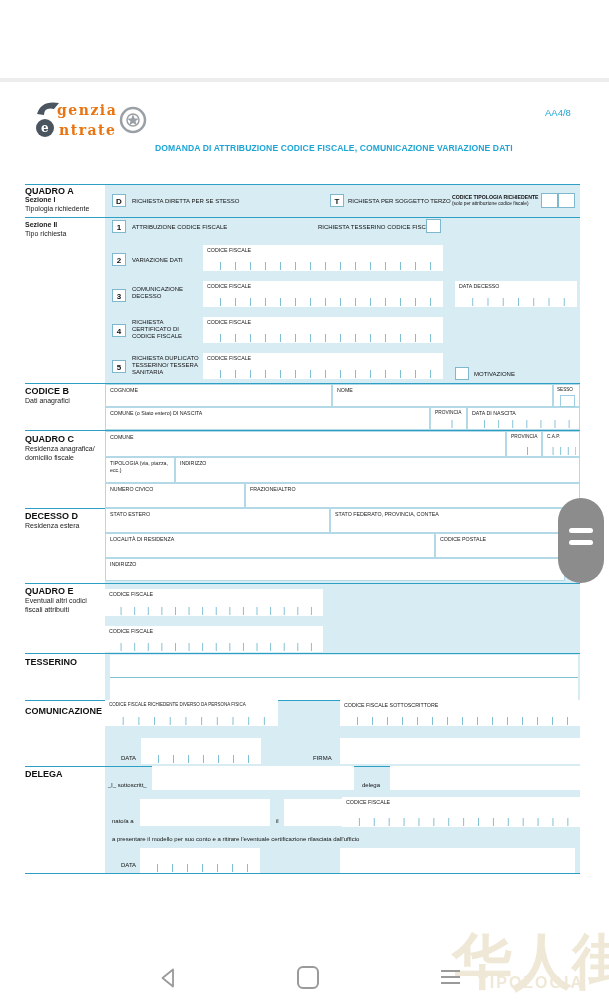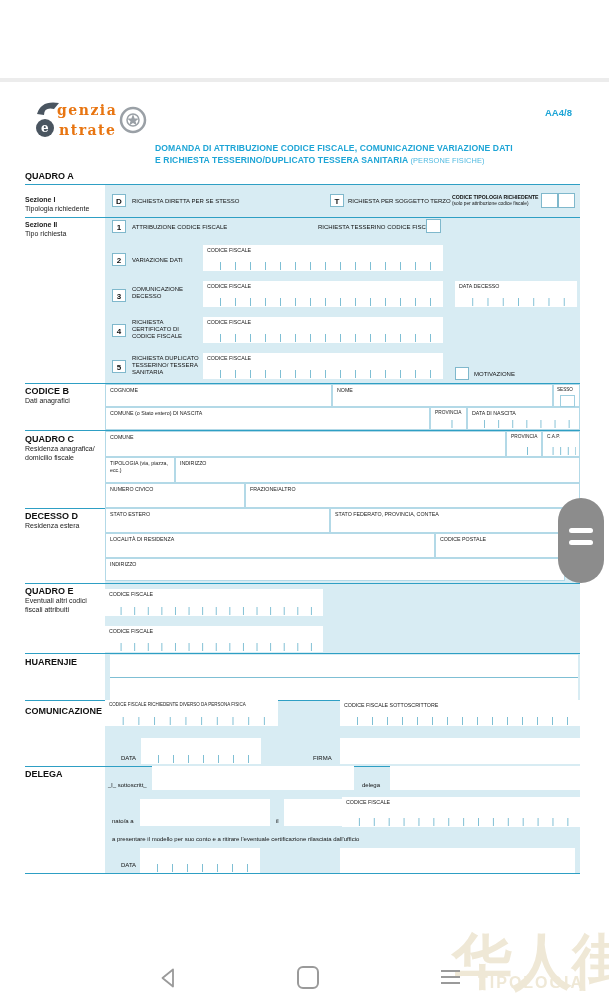--- a/index.html
+++ b/index.html
@@ -6,21 +6,21 @@
   #screen {
     position:relative; width:609px; height:1000px; background:#ffffff;
     font-family:"Liberation Sans", sans-serif; overflow:hidden; color:#111;
   }
   .abs { position:absolute; }
   
   .band { position:absolute; left:0; top:78px; width:609px; height:4px; background:#ececec; }
   
   .doc-title { color:#1ea5d6; font-weight:bold; font-size:8.6px; line-height:11px; letter-spacing:.1px; white-space:nowrap; }
   .doc-title .suffix { font-weight:normal; font-size:7.4px; color:#4fb9e0; }
-  .form-code { color:#1ea5d6; font-weight:bold; font-size:9.5px; }
+  .form-code { color:#1ea5d6; font-weight:normal; font-size:9.5px; }
   
   .panel { position:absolute; left:105px; top:184px; width:475px; height:689px; background:#d8ecf3; }
   .sep { position:absolute; left:25px; width:555px; height:0; border-top:1px solid #2e9fc4; }
   .sep-thin { position:absolute; height:0; border-top:1px solid #7fbfd4; }
   
   .sec-title { position:absolute; font-weight:bold; font-size:9px; color:#101010; white-space:nowrap; }
   .sec-sub { position:absolute; font-size:7px; color:#222; line-height:8.5px; width:78px; }
   
   .slabel { position:absolute; font-size:6px; color:#111; white-space:nowrap; }
   .swrap { white-space:normal; line-height:7px; }
@@ -68,38 +68,34 @@
     <text x="24" y="17" font-size="14" letter-spacing="1.5" fill="#e87511" font-family="DejaVu Serif" font-weight="bold">genzia</text>
     <text x="26" y="37" font-size="14" letter-spacing="1.5" fill="#e87511" font-family="DejaVu Serif" font-weight="bold">ntrate</text>
     <g>
       <circle cx="100" cy="22" r="12" fill="none" stroke="#9aa0a6" stroke-width="2.5"></circle>
       <circle cx="100" cy="22" r="6" fill="none" stroke="#9aa0a6" stroke-width="1.5"></circle>
       <path d="M100 16 L101.6 20.4 L106 20.4 L102.5 23.2 L103.8 27.6 L100 25 L96.2 27.6 L97.5 23.2 L94 20.4 L98.4 20.4 Z" fill="#9aa0a6"></path>
     </g>
   </svg>
   <div class="abs form-code" style="left:545px;top:107px">AA4/8</div>
   <div class="abs doc-title" style="left:155px;top:143px">DOMANDA DI ATTRIBUZIONE CODICE FISCALE, COMUNICAZIONE VARIAZIONE DATI</div>
-  <div class="abs doc-title" style="left:155px;top:155px">
-    <span>E RICHIESTA TESSERINO/DUPLICATO TESSERA SANITARIA</span>
-    <span class="suffix">(PERSONE FISICHE)</span>
-  </div>
 
   <div class="panel"></div>
   <div class="sep" style="top:184px"></div>
   <div class="sep" style="top:217px"></div>
   <div class="sep" style="top:383px"></div>
   <div class="sep" style="top:430px"></div>
   <div class="sep" style="top:508px"></div>
   <div class="sep" style="top:583px"></div>
   <div class="sep" style="top:653px"></div>
   <div class="sep" style="top:700px"></div>
   <div class="sep" style="top:766px"></div>
   <div class="sep" style="top:873px"></div>
 
-  <div class="sec-title" style="left:25px;top:171px">QUADRO A</div>
+  <div class="sec-title" style="left:25px;top:186px">QUADRO A</div>
   <div class="sec-sub" style="left:25px;top:196px;font-weight:bold">Sezione I</div>
   <div class="sec-sub" style="left:25px;top:205px">Tipologia richiedente</div>
 
   <div class="numbox" style="left:112px;top:194px">D</div>
   <div class="slabel" style="left:132px;top:198px">RICHIESTA DIRETTA PER SE STESSO</div>
   <div class="numbox" style="left:330px;top:194px">T</div>
   <div class="slabel" style="left:348px;top:198px">RICHIESTA PER SOGGETTO TERZO</div>
   <div class="slabel tinybold" style="left:452px;top:194px">CODICE TIPOLOGIA RICHIEDENTE</div>
   <div class="slabel tinysub" style="left:452px;top:201px">(solo per attribuzione codice fiscale)</div>
   <div class="chk" style="left:541px;top:193px;width:17px;height:15px"></div>
@@ -223,21 +219,21 @@
 
   <div class="wb" style="left:105px;top:589px;width:218px;height:27px">
     <span class="fl">CODICE FISCALE</span>
     <span class="ticks" style="background-size:13.6px 100%"></span>
   </div>
   <div class="wb" style="left:105px;top:626px;width:218px;height:26px">
     <span class="fl">CODICE FISCALE</span>
     <span class="ticks" style="background-size:13.6px 100%"></span>
   </div>
 
-  <div class="sec-title" style="left:25px;top:657px">HUARENJIE</div>
+  <div class="sec-title" style="left:25px;top:657px">TESSERINO</div>
   <div class="wb" style="left:110px;top:655px;width:468px;height:22px"></div>
   <div class="sep-thin" style="left:110px;top:677px;width:468px"></div>
   <div class="wb" style="left:110px;top:678px;width:468px;height:22px"></div>
 
   <div class="sec-title" style="left:25px;top:706px">COMUNICAZIONE</div>
   <div class="wb" style="left:105px;top:700px;width:173px;height:26px">
     <span class="fl" style="font-size:4.5px">CODICE FISCALE RICHIEDENTE DIVERSO DA PERSONA FISICA</span>
     <span class="ticks" style="background-size:15.7px 100%"></span>
   </div>
   <div class="wb" style="left:340px;top:700px;width:240px;height:26px">

